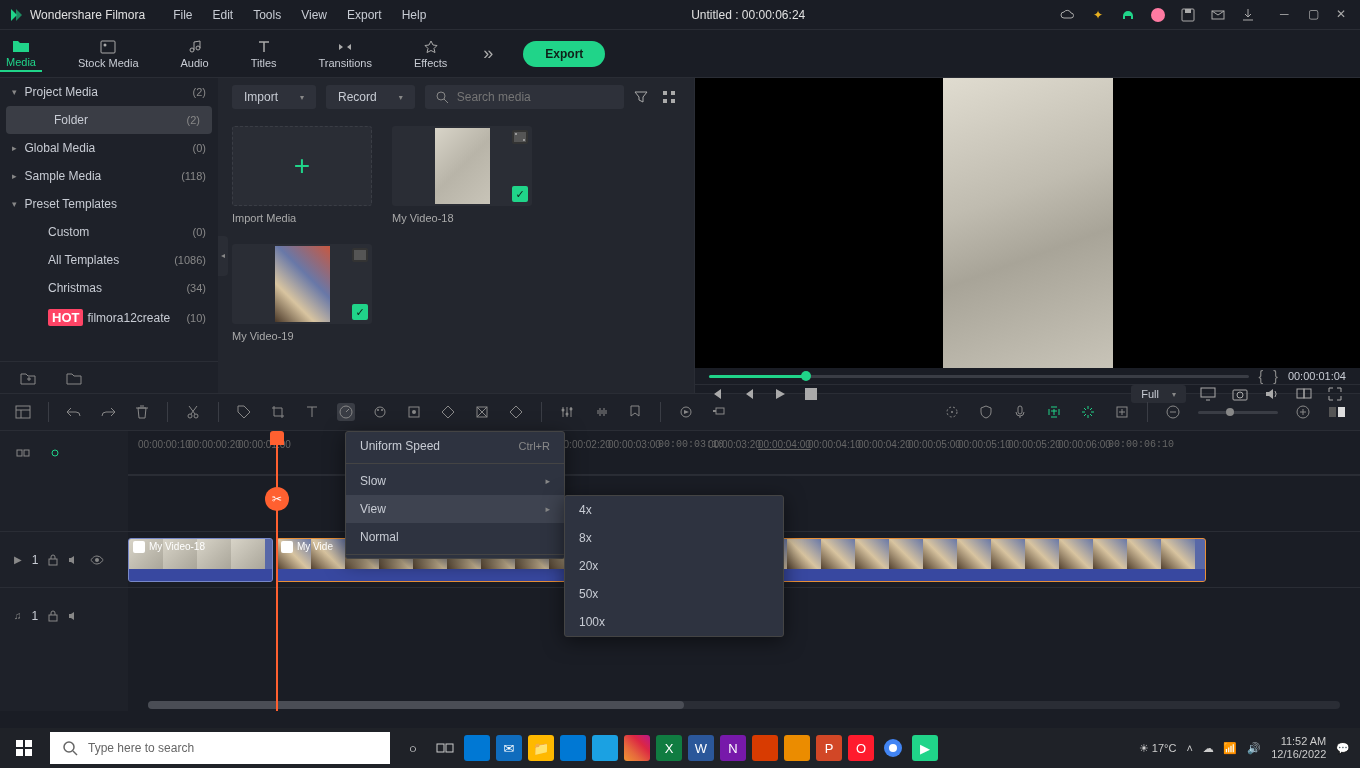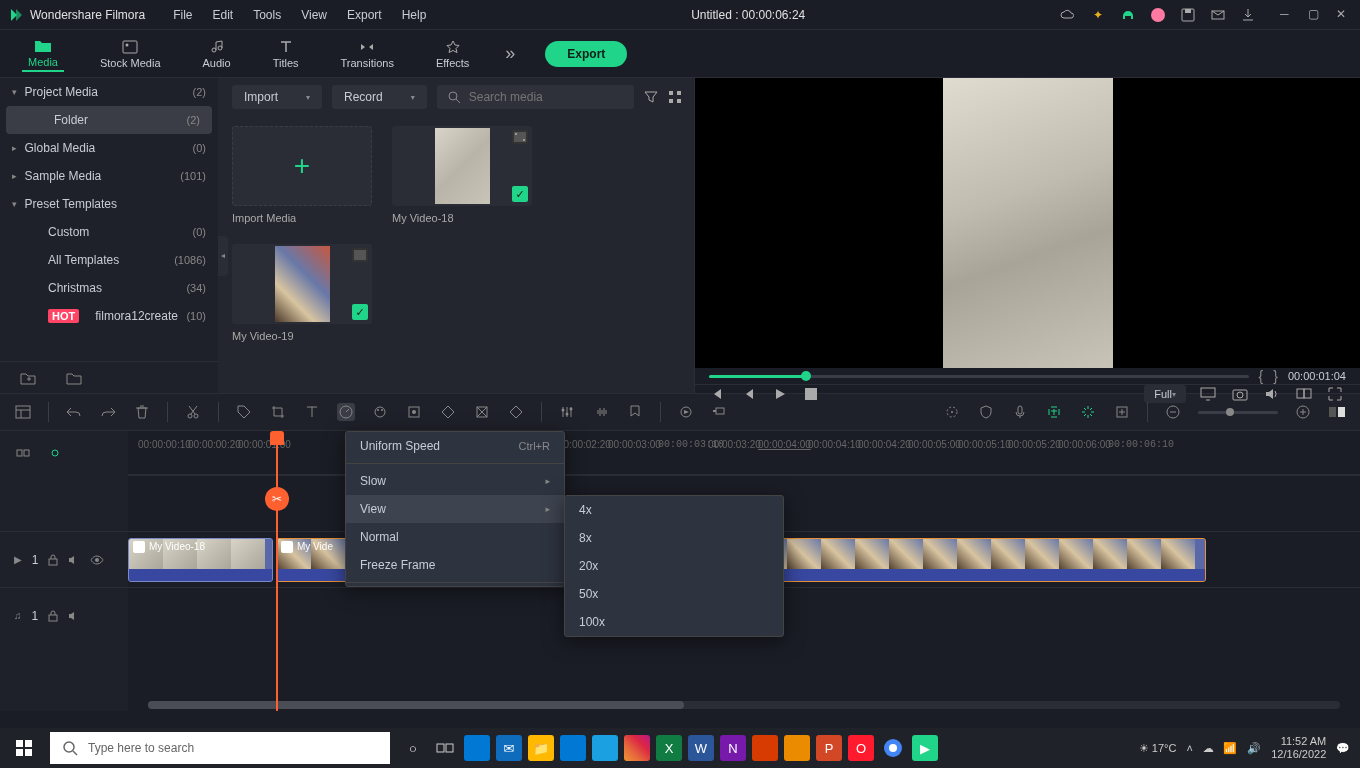--- a/index.html
+++ b/index.html
@@ -10,45 +10,45 @@
 .app-title{color:#e0e0e0;font-size:12px;margin-right:18px}
 .menu-items{display:flex;gap:0}
 .menu-item{padding:4px 10px;cursor:pointer;font-size:12px;color:#c8ccd4}
 .title-center{flex:1;text-align:center;color:#e0e0e0;font-size:12px}
 .title-right{display:flex;align-items:center;gap:14px}
 .title-icon{width:16px;height:16px;cursor:pointer;display:flex;align-items:center;justify-content:center;color:#aaa}
 .title-icon.accent{color:#e8b020}
 .title-icon.green{color:#20d489}
 .win-controls{display:flex;gap:12px;margin-left:10px}
 .win-btn{width:16px;height:16px;cursor:pointer;color:#aaa}
-.top-toolbar{height:48px;background:#1a1d25;display:flex;align-items:center;padding:0 22px;border-bottom:1px solid #2a2d35}
+.top-toolbar{height:48px;background:#1a1d25;display:flex;align-items:center;padding:0 0;border-bottom:1px solid #2a2d35}
 .mode-tabs{display:flex;gap:30px;align-items:center}
 .mode-tab{display:flex;flex-direction:column;align-items:center;gap:2px;cursor:pointer;padding:2px 6px}
 .mode-tab.active{color:#20d489;border-bottom:2px solid #20d489}
 .mode-tab-icon{height:16px;display:flex;align-items:center;justify-content:center}
 .mode-tab-label{font-size:11px}
 .more-tabs{margin-left:30px;font-size:18px;color:#aaa;cursor:pointer}
 .export-btn{margin-left:30px;background:#20d489;color:#0f2018;padding:6px 22px;border-radius:16px;font-size:12px;font-weight:600;cursor:pointer}
 .main-area{display:flex;height:315px}
 .sidebar{width:218px;background:#1e2129;display:flex;flex-direction:column;overflow-y:auto}
 .sidebar::-webkit-scrollbar{width:6px}
 .sidebar::-webkit-scrollbar-thumb{background:#3a3d45;border-radius:3px}
 .side-item{display:flex;align-items:center;padding:7px 12px;cursor:pointer;position:relative}
 .side-item.level2{padding-left:48px}
 .side-item.selected{background:#3a3d45;border-radius:4px;margin:0 6px}
 .side-arrow{margin-right:8px;font-size:9px;color:#888}
 .side-label{flex:1;font-size:12px}
 .side-count{color:#888;font-size:11px}
-.hot-badge{background:#ff4466;color:#fff;font-size:11px;padding:1px 4px;border-radius:2px;margin-right:16px;font-weight:bold}
+.hot-badge{background:#ff4466;color:#fff;font-size:13px;padding:1px 4px;border-radius:2px;margin-right:4px;font-weight:bold}
 .sidebar-bottom{height:32px;display:flex;align-items:center;padding:0 20px;gap:30px;border-top:1px solid #2a2d35}
 .sb-icon{color:#888;cursor:pointer}
 .content-panel{flex:1;background:#23262e;display:flex;flex-direction:column;min-width:0;position:relative}
 .collapse-handle{position:absolute;left:0;top:50%;width:10px;height:40px;background:#2a2d35;display:flex;align-items:center;justify-content:center;font-size:8px;color:#888;cursor:pointer;border-radius:0 4px 4px 0}
 .content-header{height:38px;display:flex;align-items:center;padding:0 14px;gap:10px}
-.dropdown{background:#2e313a;padding:5px 12px;border-radius:3px;display:flex;align-items:center;gap:28px;cursor:pointer;font-size:12px}
+.dropdown{background:#2e313a;padding:5px 12px;border-radius:3px;display:flex;align-items:center;gap:22px;cursor:pointer;font-size:12px}
 .dropdown-arrow{font-size:8px;color:#888}
 .search-box{flex:1;background:#2e313a;border-radius:3px;display:flex;align-items:center;padding:5px 10px;gap:8px}
 .search-input{background:none;border:none;color:#c8ccd4;outline:none;flex:1;font-size:12px}
 .header-icon{color:#aaa;cursor:pointer;width:18px;text-align:center}
 .media-grid{display:flex;flex-wrap:wrap;gap:20px;padding:10px 14px}
 .media-item{width:140px}
 .media-thumb{width:140px;height:80px;background:#2a2d35;border-radius:3px;position:relative;display:flex;align-items:center;justify-content:center;overflow:hidden}
 .media-thumb.import{border:1px dashed #3a3d45}
 .media-thumb .plus{color:#20d489;font-size:28px;font-weight:200}
 .thumb-preview{width:55px;height:76px;background:linear-gradient(135deg,#d8d4c8 0%,#b8b4a8 50%,#c8c4b8 100%);position:relative}
@@ -60,21 +60,21 @@
 .preview-video{flex:1;background:#000;display:flex;align-items:center;justify-content:center}
 .preview-frame{width:170px;height:290px;background:linear-gradient(160deg,#e0dcd0 0%,#c0bcb0 40%,#a8a498 60%,#c8c4b8 100%);position:relative}
 .preview-controls{height:34px;display:flex;align-items:center;padding:0 14px;gap:14px;border-top:1px solid #2a2d35}
 .scrub-row{height:24px;display:flex;align-items:center;padding:0 14px;gap:10px}
 .scrub-bar{flex:1;height:3px;background:#3a3d45;position:relative;border-radius:2px}
 .scrub-fill{position:absolute;left:0;top:0;height:100%;width:18%;background:#20d489;border-radius:2px}
 .scrub-handle{position:absolute;left:18%;top:50%;transform:translate(-50%,-50%);width:10px;height:10px;background:#20d489;border-radius:50%}
 .time-display{font-size:11px;color:#c8ccd4}
 .marker-btn{color:#888;cursor:pointer;font-size:14px}
 .pc-btn{color:#aaa;cursor:pointer;width:18px;text-align:center}
-.preview-rselect{display:flex;align-items:center;gap:0;background:#2a2d35;padding:3px 10px;border-radius:3px;font-size:11px}
+.preview-rselect{display:flex;align-items:center;gap:13px;background:#2a2d35;padding:3px 10px;border-radius:3px;font-size:11px}
 .pc-spacer{flex:1}
 .timeline-toolbar{height:38px;background:#1e2129;display:flex;align-items:center;padding:0 14px;gap:16px;border-top:1px solid #2a2d35;border-bottom:1px solid #2a2d35}
 .tl-btn{color:#888;cursor:pointer;width:18px;height:18px;display:flex;align-items:center;justify-content:center}
 .tl-btn.active{background:#3a3d45;border-radius:3px;padding:2px}
 .tl-btn.accent{color:#20d489}
 .tl-sep{width:1px;height:20px;background:#3a3d45}
 .tl-spacer{flex:1}
 .zoom-slider{width:80px;height:3px;background:#3a3d45;border-radius:2px;position:relative}
 .zoom-handle{position:absolute;left:40%;top:50%;transform:translate(-50%,-50%);width:8px;height:8px;background:#888;border-radius:50%}
 .timeline-area{height:280px;background:#1a1d25;position:relative;display:flex}
@@ -248,21 +248,21 @@
           <span class="side-count">(2)</span>
         </div>
     <div class="side-item">
           <span class="side-arrow">▸</span>
           <span class="side-label">Global Media</span>
           <span class="side-count">(0)</span>
         </div>
     <div class="side-item">
           <span class="side-arrow">▸</span>
           <span class="side-label">Sample Media</span>
-          <span class="side-count">(101)</span>
+          <span class="side-count">(118)</span>
         </div>
     <div class="side-item">
           <span class="side-arrow">▾</span>
           <span class="side-label">Preset Templates</span>
         </div>
     <div class="side-item level2">
           <span class="side-label">Custom</span>
           <span class="side-count">(0)</span>
         </div>
     <div class="side-item level2">
@@ -767,23 +767,20 @@
             <span>50x</span>
           </div>
         <div class="ctx-item">
             <span>100x</span>
           </div>
       </div>
     </div>
     <div class="ctx-item">
         <span>Normal</span>
       </div>
-    <div class="ctx-item">
-        <span>Freeze Frame</span>
-      </div>
     <div class="ctx-sep"></div>
   </div>
 </div>
 
 <div class="taskbar">
   <div class="start-btn">
       <svg width="16" height="16" viewBox="0 0 16 16">
         <rect x="0" y="0" width="7" height="7" fill="#fff"></rect>
         <rect x="9" y="0" width="7" height="7" fill="#fff"></rect>
         <rect x="0" y="9" width="7" height="7" fill="#fff"></rect>

